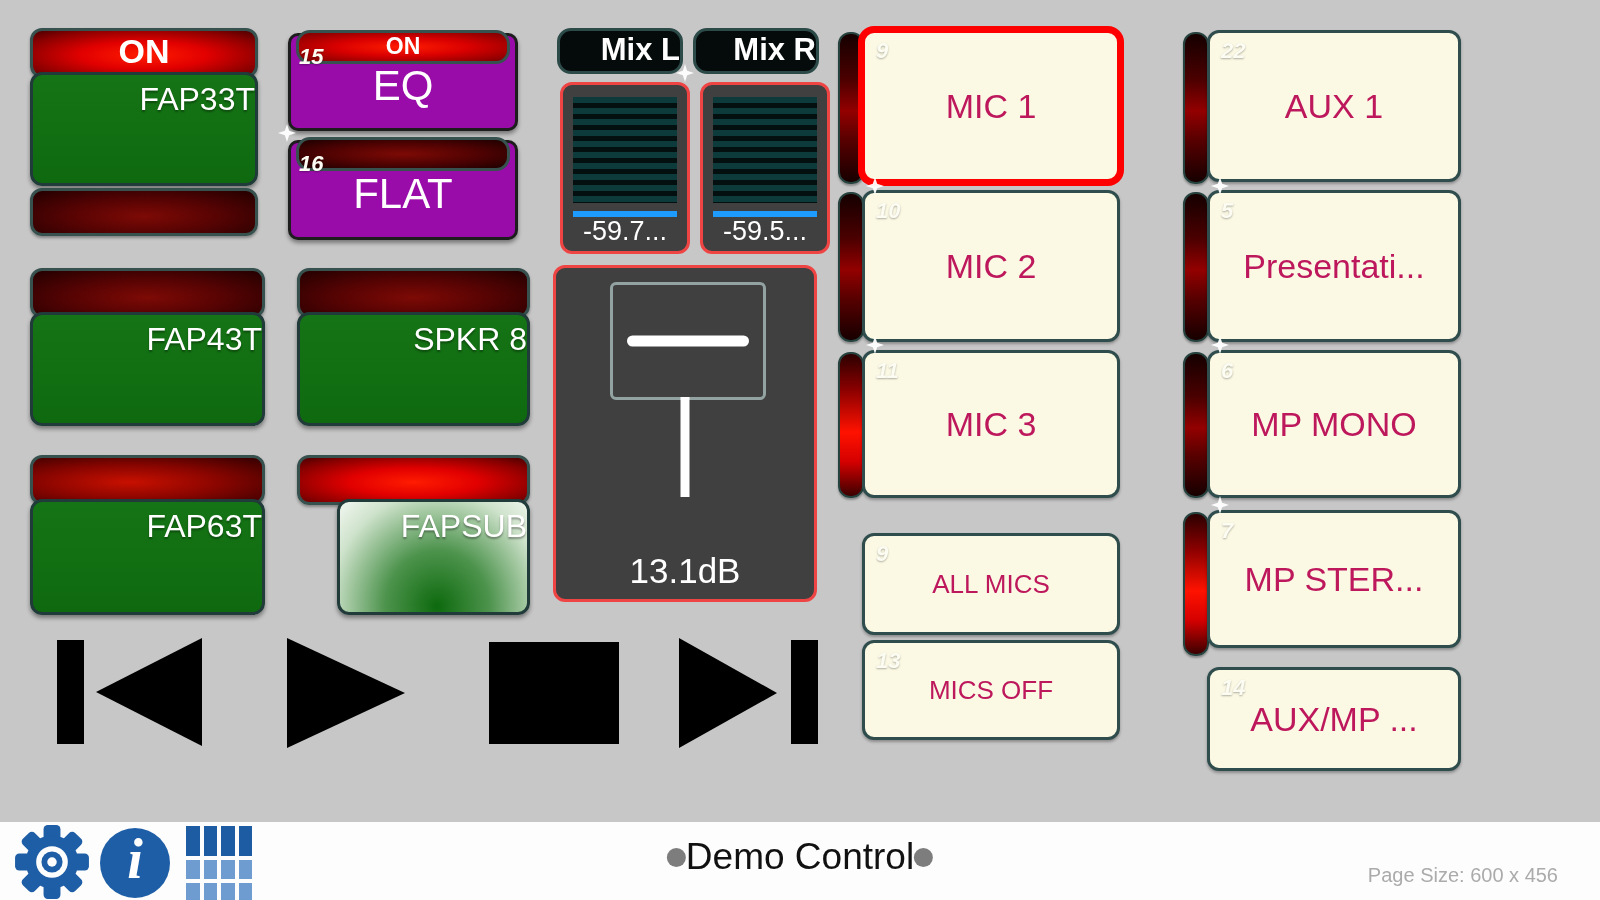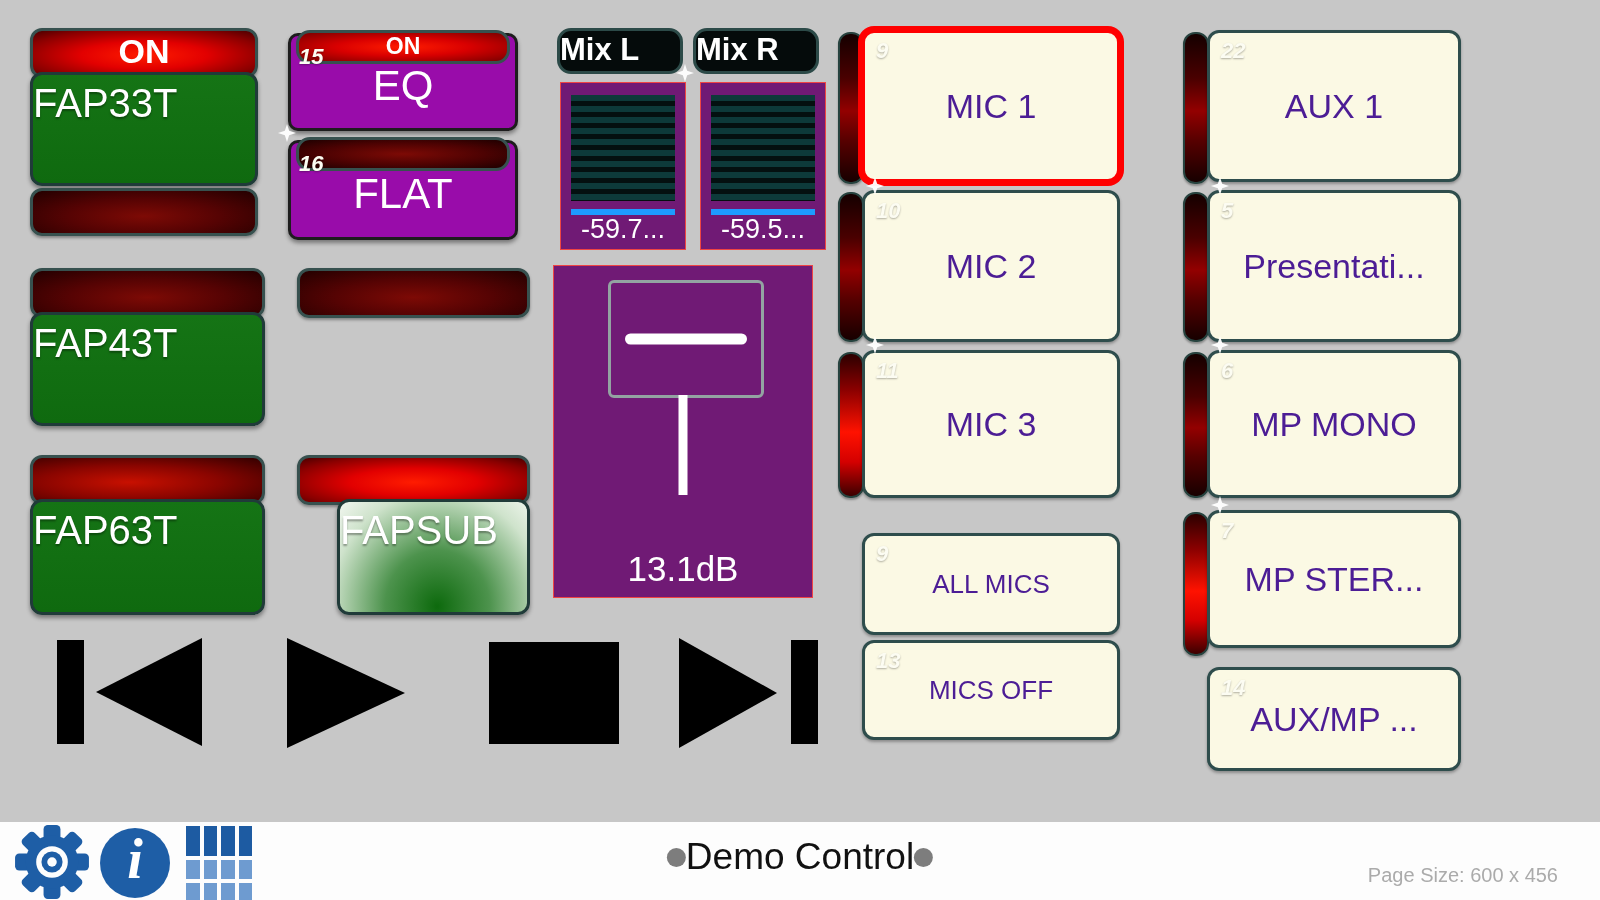--- a/index.html
+++ b/index.html
@@ -15,60 +15,60 @@
   .hdr[data-state="dim"]{background:radial-gradient(ellipse at 50% 60%, #7d0a05 0%, #560303 48%, #230000 100%);}
   .hdr-label{position:absolute;left:0;right:0;top:50%;transform:translateY(-54%);
              text-align:center;color:#fff;font-size:34px;font-weight:bold;}
 
   
   .spk{position:absolute;}
   .spk .body{position:absolute;left:0;right:0;bottom:0;border:3px solid #203b39;border-radius:12px;
              background:linear-gradient(180deg,#157415 0%, #0f6a0f 100%);
              box-shadow:0 3px 4px rgba(0,0,0,.4);}
   .spk .body[data-active="true"]{background:radial-gradient(ellipse at 52% 95%, #0d6a0d 0%, #4d934d 38%, #cfe3cc 78%, #f2f7f0 100%);margin-left:40px;}
-  .spk-label{position:absolute;left:0;right:0;top:6px;text-align:left;color:#fff;font-size:40px;
+  .spk-label{position:absolute;left:0;right:0;top:6px;text-align:right;color:#fff;font-size:32px;
              text-shadow:0 2px 2px rgba(0,0,0,.35);}
 
   
   .eqbtn{position:absolute;background:#990caa;border:3px solid #1d1d1d;border-radius:10px;
          box-shadow:0 3px 4px rgba(0,0,0,.4);}
   .eq-label{position:absolute;left:0;right:0;top:50%;transform:translateY(-42%);
             text-align:center;color:#fff;font-size:42px;}
   .pill{position:absolute;left:5px;right:5px;top:-6px;height:28px;border:3px solid #37514f;
         border-radius:14px;}
   .pill[data-state="lit"]{background:radial-gradient(ellipse at 50% 50%, #ff1c00 0%, #d90000 45%, #7a0000 100%);}
   .pill[data-state="dim"]{background:radial-gradient(ellipse at 50% 50%, #7d0a05 0%, #4d0202 55%, #1d0000 100%);}
   .pill span{position:absolute;left:0;right:0;top:50%;transform:translateY(-52%);
              text-align:center;color:#fff;font-size:23px;font-weight:bold;}
 
   .btn-num{position:absolute;top:5px;left:11px;color:#fcfcf2;font-size:22px;font-style:italic;
            font-weight:bold;text-shadow:0 1px 2px rgba(0,0,0,.3);z-index:1;}
 
   
-  .dark-panel{position:absolute;background:#701a75;border:1px solid #ef4444;border-radius:0;}
+  .dark-panel{position:absolute;background:#404040;border:3px solid #ef4444;border-radius:12px;}
   .mix-pill{position:absolute;background:#050b0b;border:3px solid #2c4a48;border-radius:14px;}
   .mix-pill span{position:absolute;left:0;right:0;top:50%;transform:translateY(-52%);
-                 text-align:left;color:#fff;font-size:31px;font-weight:600;}
+                 text-align:right;color:#fff;font-size:31px;font-weight:600;}
   .stripes{position:absolute;left:10px;right:10px;top:12px;height:106px;
            background:repeating-linear-gradient(to bottom,#0d3a3a 0 6px,#041010 6px 11px);}
   .blue-line{position:absolute;left:10px;right:10px;top:126px;height:6px;background:#1e9bff;}
   .meter-value{position:absolute;left:0;right:0;bottom:4px;text-align:center;color:#fff;font-size:27px;}
 
   .fader-handle{position:absolute;left:54px;top:14px;width:150px;height:112px;border-radius:6px;
                 border:3px solid #93a3a2;background:linear-gradient(180deg,#3349488 0%, #2c4140 0%, #0b1514 65%, #040a09 100%);}
   .fader-handle-bar{position:absolute;left:50%;top:50%;transform:translate(-50%,-50%);
                     width:122px;height:11px;background:#fff;border-radius:6px;}
   .fader-track{position:absolute;left:50%;transform:translateX(-50%);top:129px;width:9px;height:100px;background:#fff;}
   .fader-value{position:absolute;left:0;right:0;bottom:8px;text-align:center;color:#fff;font-size:35px;}
 
   
   .cream{position:absolute;background:#fbf9e4;border:3px solid #2e4d4c;border-radius:12px;
          display:flex;align-items:center;justify-content:center;box-shadow:0 2px 3px rgba(0,0,0,.3);}
   .cream[data-selected="true"]{border-color:#ff0000;box-shadow:0 0 0 4px #ff0000;}
-  .cream-label{color:#4c1d95;font-size:34px;}
+  .cream-label{color:#be185d;font-size:34px;}
   .cream-label.small{font-size:26px;}
 
   
   .vmeter{position:absolute;width:22px;border:2px solid #27433f;border-radius:12px;
           box-shadow:0 2px 2px rgba(0,0,0,.3);}
   .vmeter[data-level="dim"]{background:linear-gradient(180deg,#150000 0%,#4a0000 30%,#930000 52%,#570000 72%,#170000 100%);}
   .vmeter[data-level="hot"]{background:linear-gradient(180deg,#2c0000 0%,#8a0000 25%,#ff1200 55%,#d40000 76%,#3c0000 100%);}
 
   
   .tri-left{width:0;height:0;border-top:54px solid transparent;border-bottom:54px solid transparent;
@@ -118,20 +118,23 @@
 
   <div class="spk" style="left:30px;top:268px;width:235px;height:158px">
     <div class="hdr" style="top:0;height:44px" data-state="dim"></div>
     <div class="body" style="top:44px">
       <span class="spk-label">FAP43T</span>
     </div>
   </div>
 
   <div class="spk" style="left:297px;top:268px;width:233px;height:158px">
     <div class="hdr" style="top:0;height:44px" data-state="dim"></div>
+    <div class="body" style="top:44px">
+      <span class="spk-label">SPKR 8</span>
+    </div>
   </div>
 
   <div class="spk" style="left:30px;top:455px;width:235px;height:160px">
     <div class="hdr" style="top:0;height:44px" data-state="mid"></div>
     <div class="body" style="top:44px">
       <span class="spk-label">FAP63T</span>
     </div>
   </div>
 
   <div class="spk" style="left:297px;top:455px;width:233px;height:160px">

